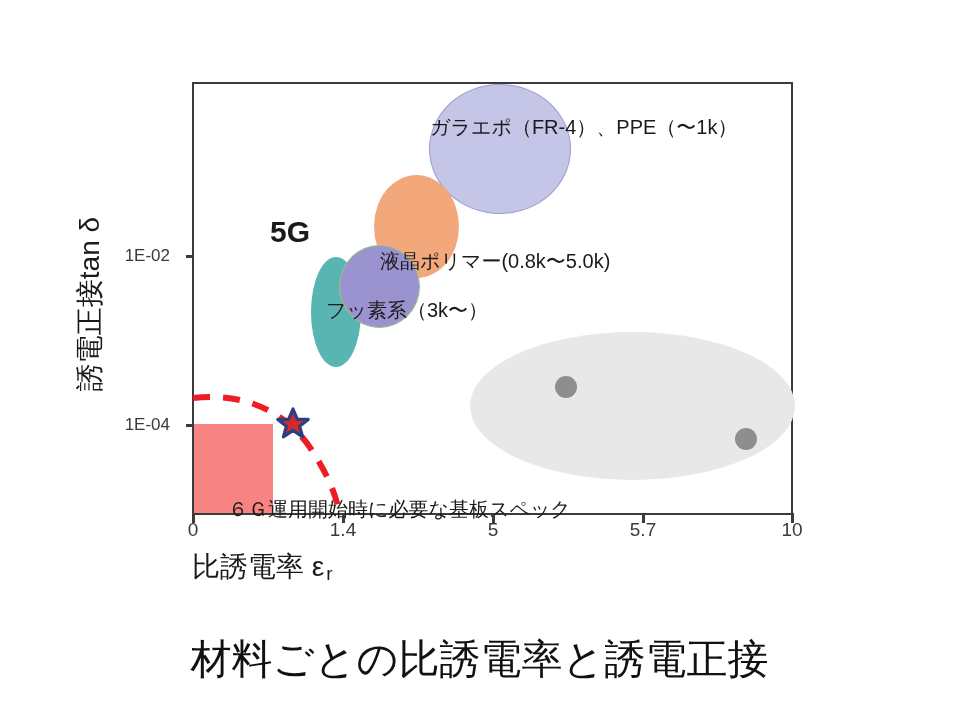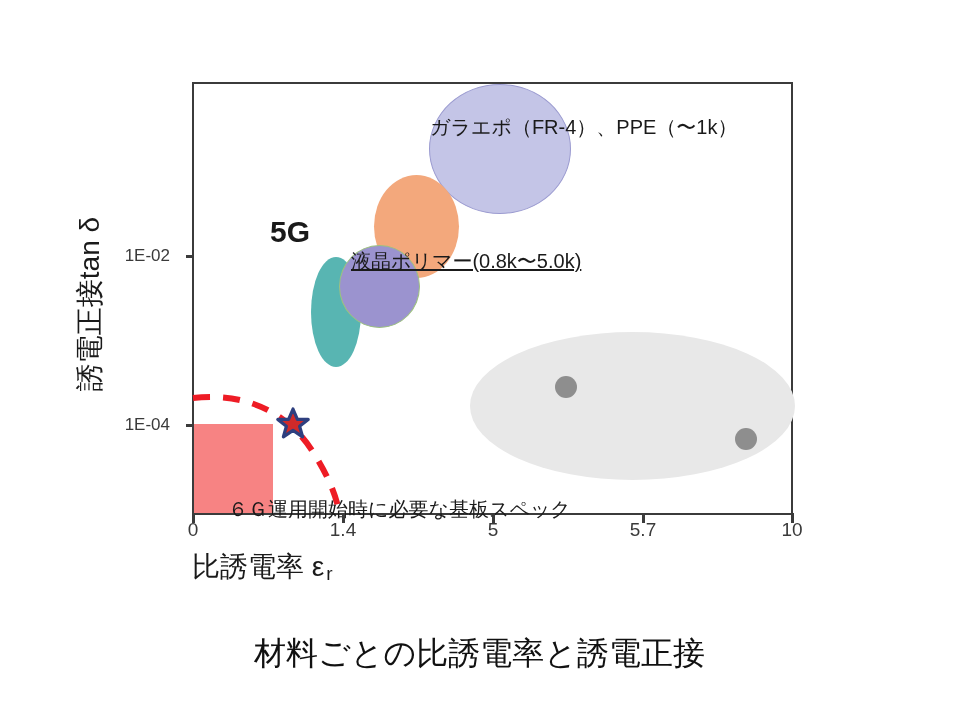--- a/index.html
+++ b/index.html
@@ -139,38 +139,38 @@
     white-space: nowrap;
   }
   #label-5g {
     left: 270px; top: 203px;
     font-size: 30px;
     font-weight: bold;
     margin-top: 12px;
   }
   #label-glass-epoxy { left: 430px; top: 114px; }
   #label-polyimide   { left: 392px; top: 186px; }
-  #label-lcp         { left: 351px; top: 248px; text-decoration: underline; }
+  #label-lcp         { left: 380px; top: 248px; }
   #label-fluorine    { left: 326px; top: 297px; }
   #label-ceramics    { left: 583px; top: 286px; }
   #label-spec        { left: 228px; top: 467px; margin-top: 29px; }
 
   
   #overlay-svg {
     left: 0; top: 0;
     width: 959px; height: 719px;
     pointer-events: none;
   }
 
   
   #caption {
     left: 0; top: 632px;
     width: 959px;
     text-align: center;
-    font-size: 32px;
+    font-size: 41px;
     color: #111111;
     white-space: nowrap;
   }
 </style>
 </head>
 <body>
 
 <div id="figure">
 
   <div class="abs" id="y-axis-title">誘電正接tan δ</div>
@@ -197,20 +197,21 @@
   <svg class="abs" id="overlay-svg" viewBox="0 0 959 719">
     <path d="M 193 398 C 245 392, 288 412, 313 452 C 330 479, 336 496, 340 515" fill="none" stroke="#ee1c25" stroke-width="6" stroke-dasharray="17 13" stroke-linecap="butt"></path>
     <g transform="translate(293,424)">
       <polygon points="0,-15 4.4,-4.6 15.2,-4.6 6.6,2.2 9.6,12.8 0,6.4 -9.6,12.8 -6.6,2.2 -15.2,-4.6 -4.4,-4.6" fill="#d02a2a" stroke="#2e3f7f" stroke-width="3.2" stroke-linejoin="round"></polygon>
     </g>
   </svg>
 
   <div class="abs plot-label" id="label-5g">5G</div>
   <div class="abs plot-label" id="label-glass-epoxy">ガラエポ（FR-4）、PPE（〜1k）</div>
   <div class="abs plot-label" id="label-lcp">液晶ポリマー(0.8k〜5.0k)</div>
+  <div class="abs plot-label" id="label-fluorine">フッ素系（3k〜）</div>
   <div class="abs plot-label" id="label-spec">６Ｇ運用開始時に必要な基板スペック</div>
 
   <div class="abs xtick-mark" style="left:192px"></div>
   <div class="abs xtick-mark" style="left:342px"></div>
   <div class="abs xtick-mark" style="left:492px"></div>
   <div class="abs xtick-mark" style="left:642px"></div>
   <div class="abs xtick-mark" style="left:791px"></div>
 
   <div class="abs xtick-label" style="left:163px">0</div>
   <div class="abs xtick-label" style="left:313px">1.4</div>

